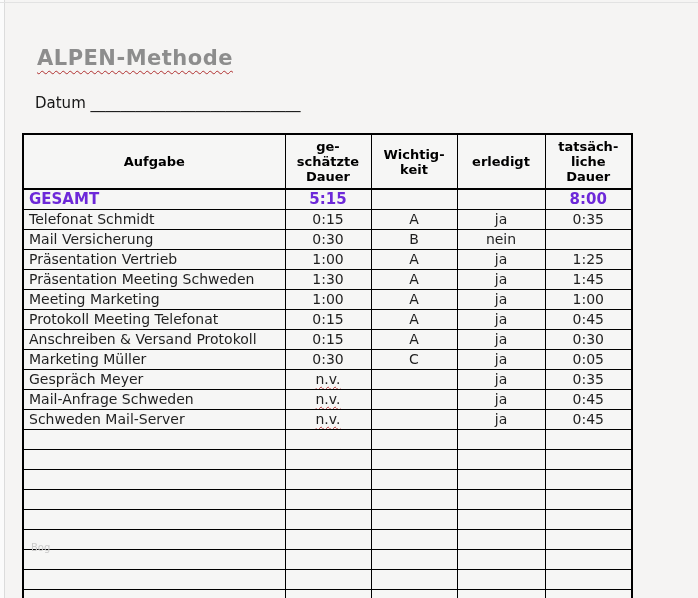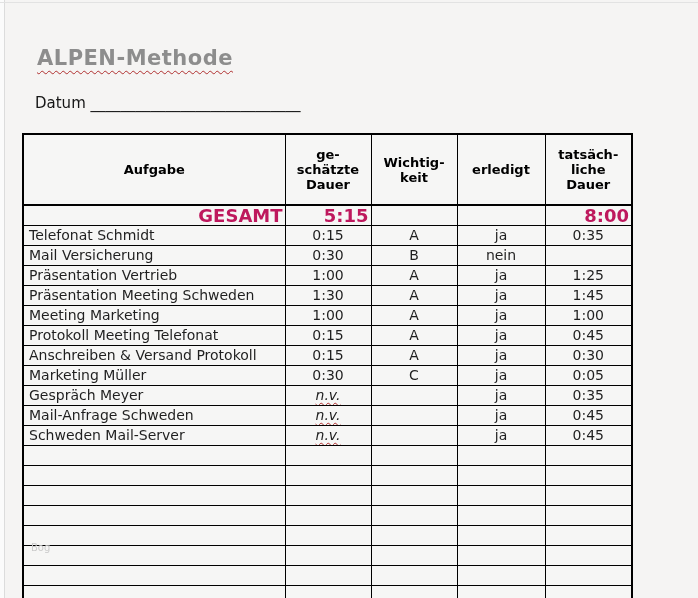--- a/index.html
+++ b/index.html
@@ -46,45 +46,44 @@
     border: 2px solid #000;
     background: #f6f6f5;
   }
   table.alpen th, table.alpen td {
     border: 1px solid #000;
     overflow: hidden;
   }
   table.alpen thead th {
     border-bottom: 2px solid #000;
     height: 51px;
-    padding: 9px 2px;
+    padding: 1px 2px;
     font-size: 13px; line-height: 15px; font-weight: bold; color: #000;
     vertical-align: middle;
     white-space: pre-line;
   }
   table.alpen td {
     height: 19px;
     padding: 0 2px;
     font-size: 14px; line-height: 19px;
     text-align: center; vertical-align: middle;
     white-space: nowrap;
   }
   table.alpen td:first-child {
     text-align: left; padding-left: 5px;
   }
   table.alpen tr.total td {
-    font-weight: bold; font-size: 18px; color: #be185d; text-align: right;
+    font-weight: bold; font-size: 15px; color: #6d28d9;
   }
   .nv {
     text-decoration-line: underline;
     text-decoration-style: wavy;
     text-decoration-color: var(--squiggle-color, #b03030);
     text-decoration-thickness: 1px;
     text-underline-offset: 2px;
-    font-style: italic;
   }
   .watermark {
     position: absolute; left: 31px; top: 542px;
     font-size: 10px; color: #cbcbcb;
   }
 </style>
 </head>
 <body>
 
 <div class="page">

